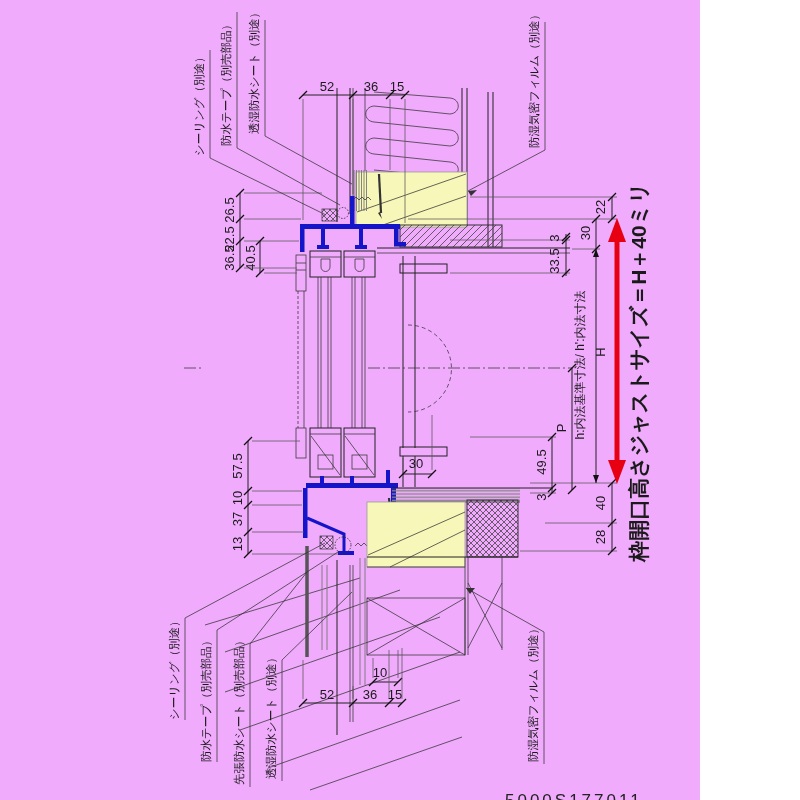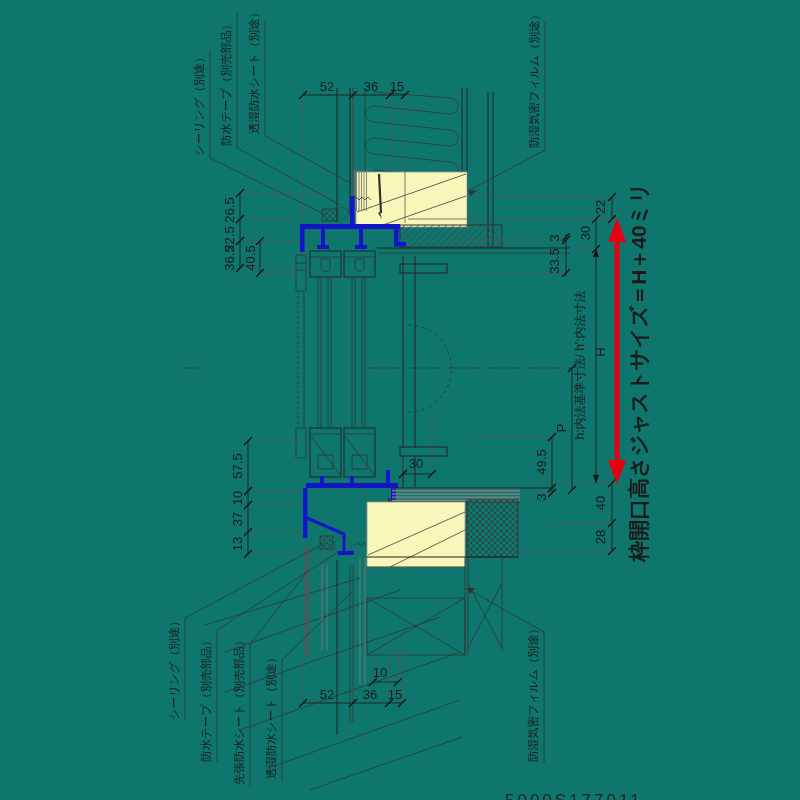--- a/index.html
+++ b/index.html
@@ -1,16 +1,16 @@
 <!DOCTYPE html>
 <html><head>
 <meta charset="utf-8">
 <style>
   html,body{margin:0;padding:0;background:#ffffff;}
-  #stage{position:relative;width:800px;height:800px;background:#0f766e;overflow:hidden;}
+  #stage{position:relative;width:700px;height:800px;background:#f0abfc;overflow:hidden;}
   svg{display:block;}
   svg text{font-family:"Liberation Sans","DejaVu Sans",sans-serif;fill:#1a1a1a;}
   .dim{font-size:13px;}
   .dimsm{font-size:12px;}
   .co{font-size:11.5px;}
   .docnum{font-size:17px;letter-spacing:3px;fill:#222;}
   .rednote{font-size:21px;font-weight:bold;}
   .ln{stroke:#222;stroke-width:1;fill:none;}
   .lnt{stroke:#333;stroke-width:0.75;fill:none;}
   .ext{stroke:#555;stroke-width:0.75;fill:none;}

